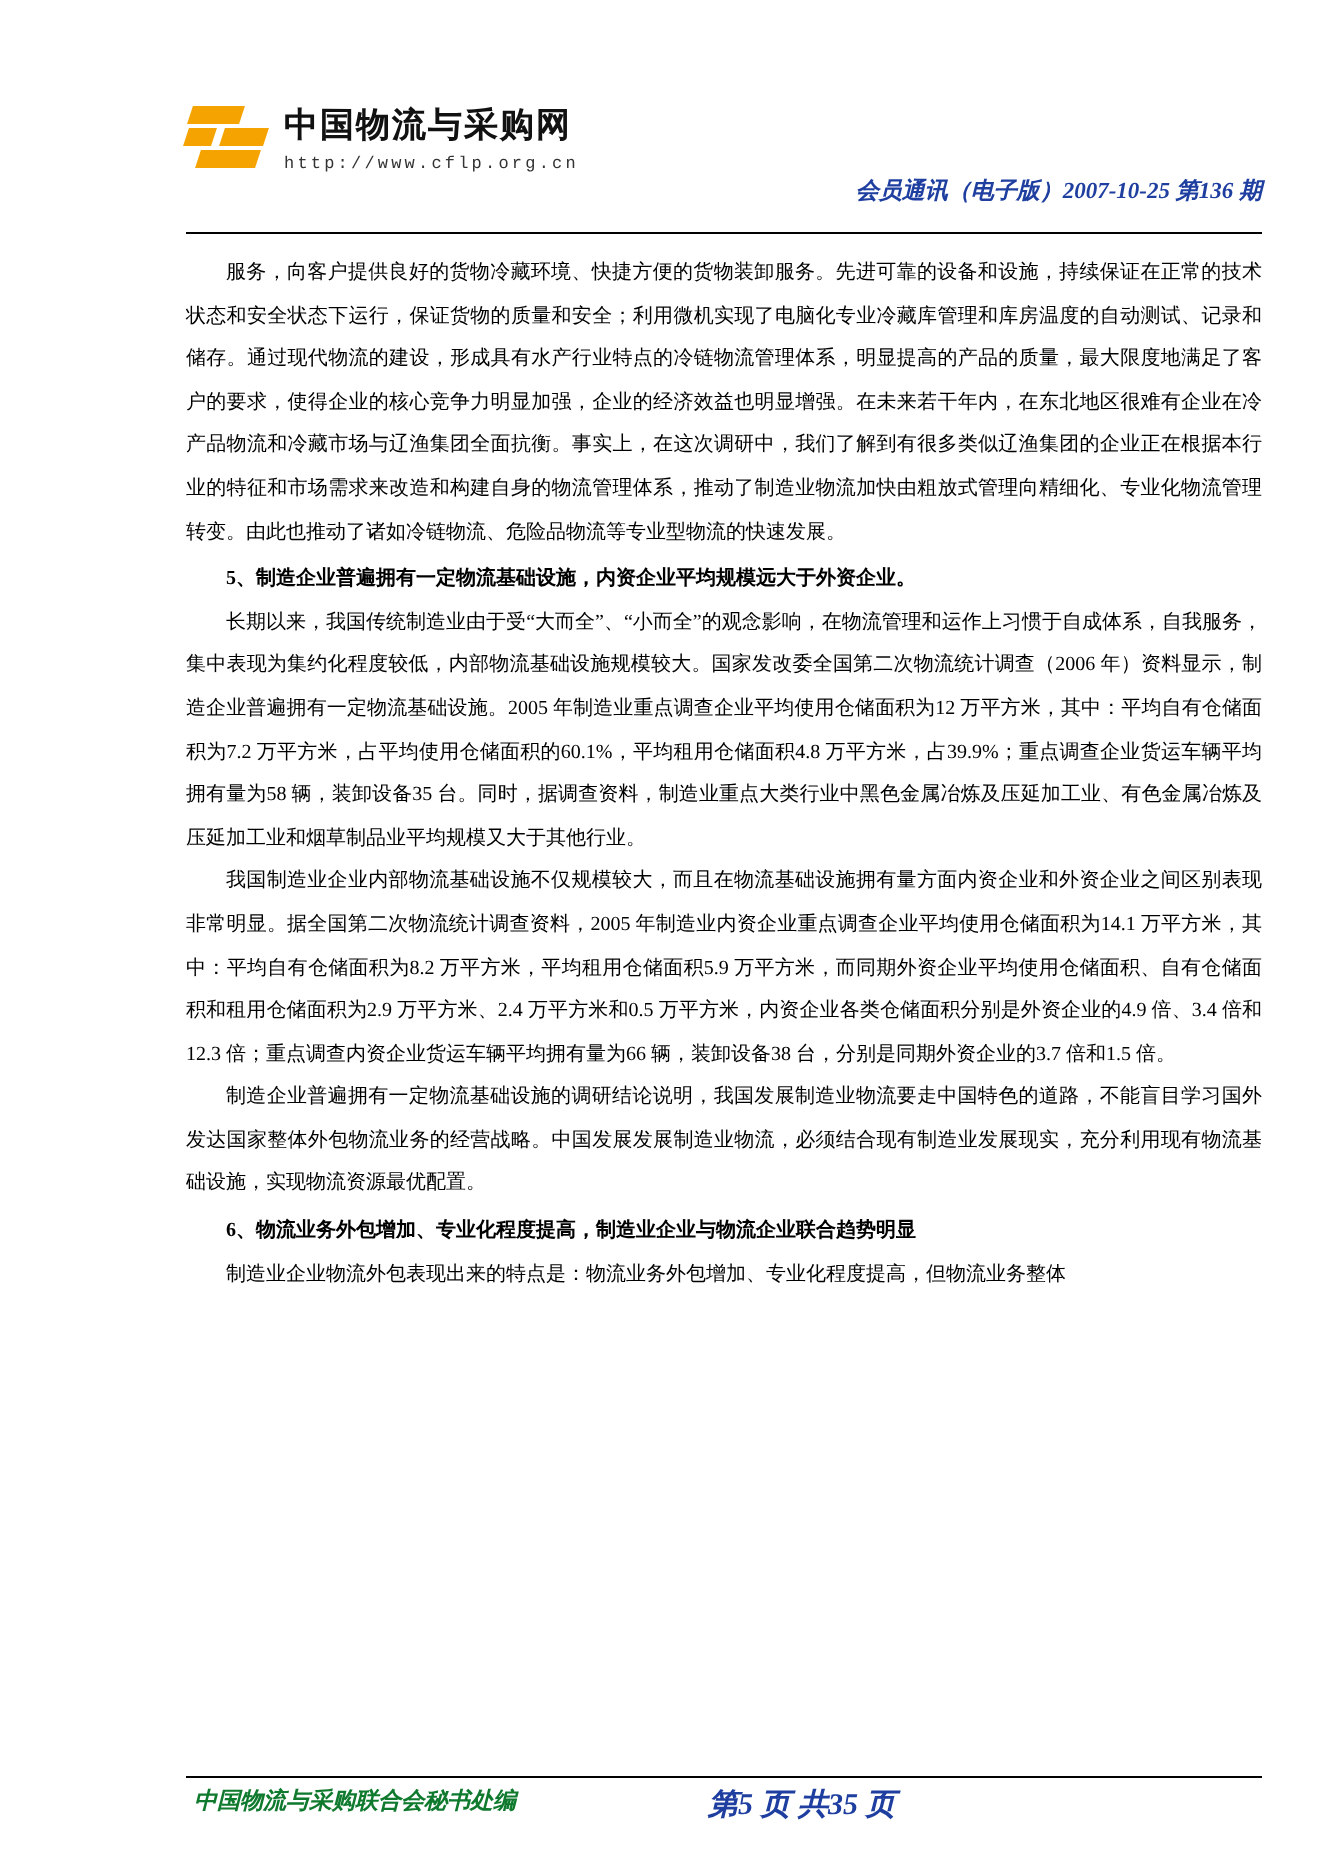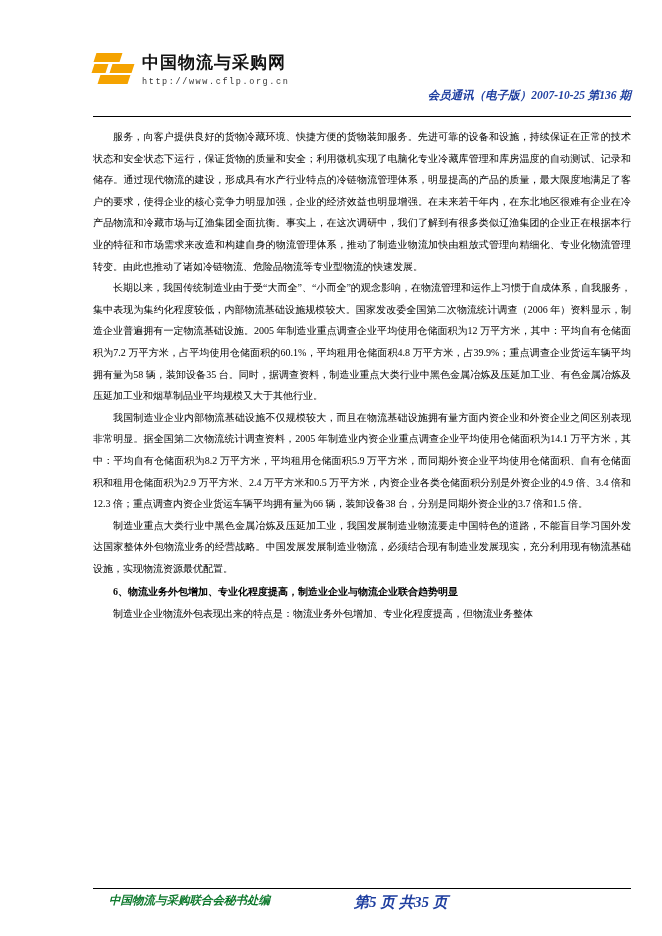--- a/index.html
+++ b/index.html
@@ -110,21 +110,21 @@
     bottom: 26px;
     height: 22px;
   }
   .footer .rule-top {
     border-top: 1px solid #000;
     position: absolute;
     left: 0; right: 0; top: 0;
   }
   .footer-left {
     position: absolute;
-    left: 16px;
+    left: 4px;
     top: 5px;
     font-size: 11.5px;
     font-weight: bold;
     font-style: italic;
     color: #0f7a2e;
     white-space: nowrap;
   }
   .footer-right {
     position: absolute;
     left: 50%;
@@ -155,23 +155,24 @@
         <div class="logo-url">http://www.cflp.org.cn</div>
       </div>
     </div>
     <div class="header-meta">会员通讯（电子版）2007-10-25 第136 期</div>
   </div>
 
   <div class="rule"></div>
 
   <div class="content">
     <p>服务，向客户提供良好的货物冷藏环境、快捷方便的货物装卸服务。先进可靠的设备和设施，持续保证在正常的技术状态和安全状态下运行，保证货物的质量和安全；利用微机实现了电脑化专业冷藏库管理和库房温度的自动测试、记录和储存。通过现代物流的建设，形成具有水产行业特点的冷链物流管理体系，明显提高的产品的质量，最大限度地满足了客户的要求，使得企业的核心竞争力明显加强，企业的经济效益也明显增强。在未来若干年内，在东北地区很难有企业在冷产品物流和冷藏市场与辽渔集团全面抗衡。事实上，在这次调研中，我们了解到有很多类似辽渔集团的企业正在根据本行业的特征和市场需求来改造和构建自身的物流管理体系，推动了制造业物流加快由粗放式管理向精细化、专业化物流管理转变。由此也推动了诸如冷链物流、危险品物流等专业型物流的快速发展。</p>
+    <p class="heading">5、制造企业普遍拥有一定物流基础设施，内资企业平均规模远大于外资企业。</p>
     <p>长期以来，我国传统制造业由于受“大而全”、“小而全”的观念影响，在物流管理和运作上习惯于自成体系，自我服务，集中表现为集约化程度较低，内部物流基础设施规模较大。国家发改委全国第二次物流统计调查（2006 年）资料显示，制造企业普遍拥有一定物流基础设施。2005 年制造业重点调查企业平均使用仓储面积为12 万平方米，其中：平均自有仓储面积为7.2 万平方米，占平均使用仓储面积的60.1%，平均租用仓储面积4.8 万平方米，占39.9%；重点调查企业货运车辆平均拥有量为58 辆，装卸设备35 台。同时，据调查资料，制造业重点大类行业中黑色金属冶炼及压延加工业、有色金属冶炼及压延加工业和烟草制品业平均规模又大于其他行业。</p>
     <p>我国制造业企业内部物流基础设施不仅规模较大，而且在物流基础设施拥有量方面内资企业和外资企业之间区别表现非常明显。据全国第二次物流统计调查资料，2005 年制造业内资企业重点调查企业平均使用仓储面积为14.1 万平方米，其中：平均自有仓储面积为8.2 万平方米，平均租用仓储面积5.9 万平方米，而同期外资企业平均使用仓储面积、自有仓储面积和租用仓储面积为2.9 万平方米、2.4 万平方米和0.5 万平方米，内资企业各类仓储面积分别是外资企业的4.9 倍、3.4 倍和12.3 倍；重点调查内资企业货运车辆平均拥有量为66 辆，装卸设备38 台，分别是同期外资企业的3.7 倍和1.5 倍。</p>
-    <p>制造业重点大类行业中黑色金属冶炼及压延加工业，我国发展制造业物流要走中国特色的道路，不能盲目学习国外发达国家整体外包物流业务的经营战略。中国发展发展制造业物流，必须结合现有制造业发展现实，充分利用现有物流基础设施，实现物流资源最优配置。</p>
+    <p>制造企业普遍拥有一定物流基础设施的调研结论说明，我国发展制造业物流要走中国特色的道路，不能盲目学习国外发达国家整体外包物流业务的经营战略。中国发展发展制造业物流，必须结合现有制造业发展现实，充分利用现有物流基础设施，实现物流资源最优配置。</p>
     <p class="heading">6、物流业务外包增加、专业化程度提高，制造业企业与物流企业联合趋势明显</p>
     <p>制造业企业物流外包表现出来的特点是：物流业务外包增加、专业化程度提高，但物流业务整体</p>
   </div>
 
   <div class="footer">
     <div class="rule-top"></div>
     <div class="footer-left">中国物流与采购联合会秘书处编</div>
     <div class="footer-right">第5 页 共35 页</div>
   </div>
 

